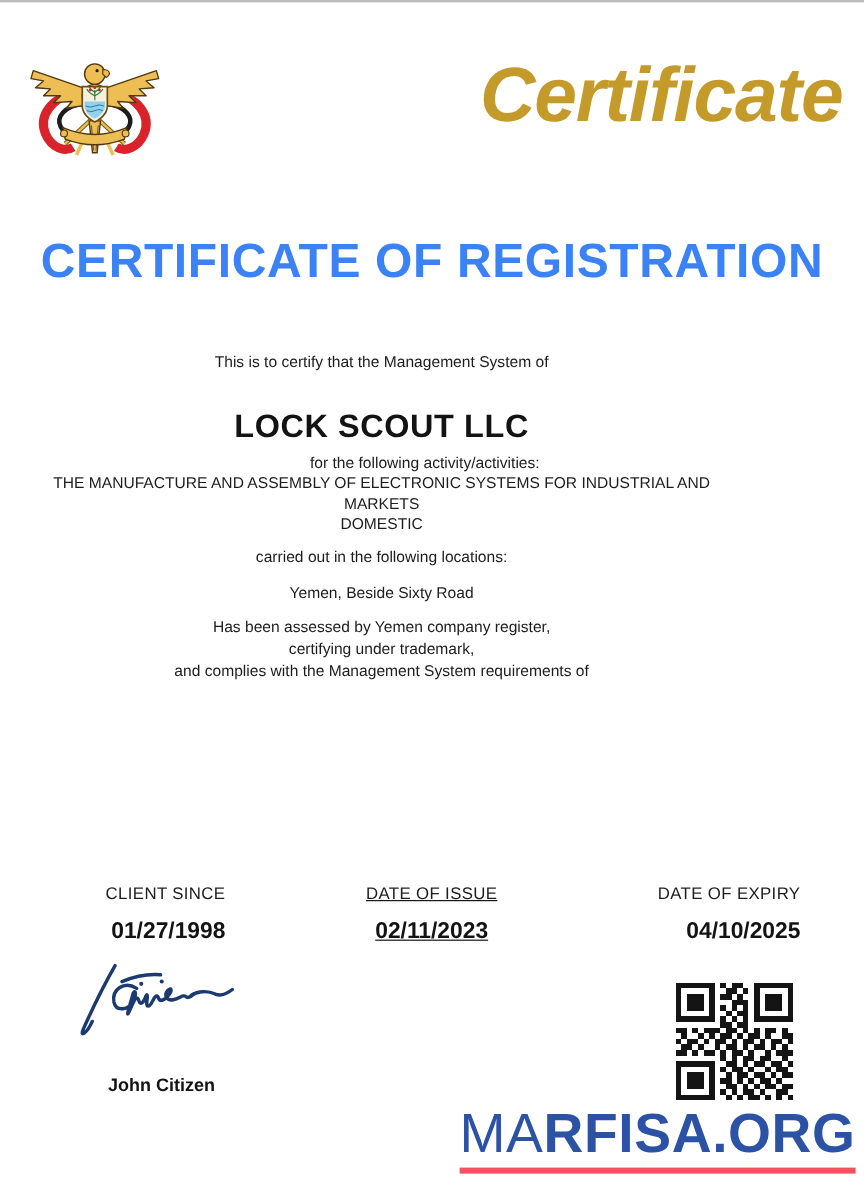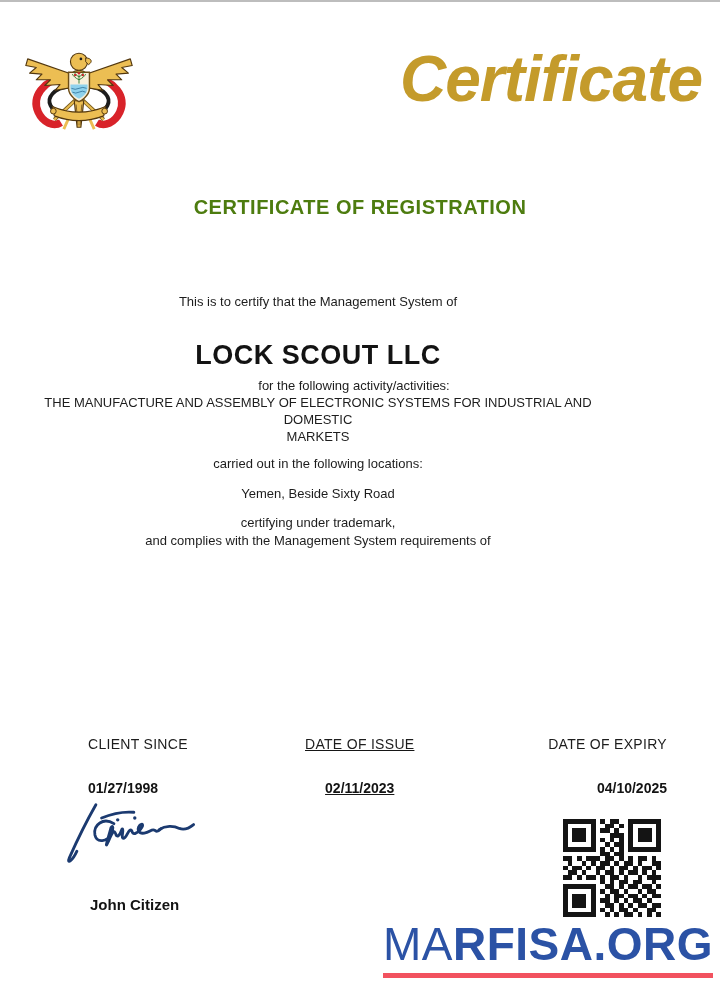--- a/index.html
+++ b/index.html
@@ -10,36 +10,36 @@
   .top-line{position:absolute;left:0;top:0;width:720px;height:2px;background:#bdbdbd;}
   .emblem{position:absolute;left:22px;top:44px;width:114px;height:102px;}
   .emblem svg{width:100%;height:100%;}
   .brand{
     position:absolute;right:18px;top:46px;
     font-size:64px;font-style:italic;font-weight:700;line-height:1.05;
     color:var(--gold,#C49B2B);letter-spacing:-1px;
   }
   .heading{
     position:absolute;left:0;top:196px;width:720px;margin:0;text-align:center;
-    font-size:20px;font-weight:700;letter-spacing:.5px;color:#4d7c0f;
+    font-size:40px;font-weight:700;letter-spacing:.5px;color:#3b82f6;
   }
   .ctext{position:absolute;left:0;width:636px;margin:0;text-align:center;}
   .small{font-size:13px;line-height:17px;color:#1d1d1d;}
   .certify{top:293px;}
   .company{top:320px;font-size:27px;font-weight:700;letter-spacing:.5px;color:#131313;margin-top:20px;}
   .act-intro{top:377px;padding-left:36px;}
   .act-lines{top:394px;}
   .loc-intro{top:455px;}
   .location{top:485px;}
   .assess-lines{top:514px;line-height:18px;}
   .standard{top:634px;font-size:22px;font-weight:700;color:#131313;}
   .col{position:absolute;top:736px;}
   .col .lbl{font-size:14px;font-weight:400;color:#1d1d1d;letter-spacing:.3px;}
-  .col .val{margin-top:28px;font-size:14px;font-weight:700;color:#131313;}
-  .col1{left:88px;text-align:left;}
+  .col .val{margin-top:14px;font-size:19px;font-weight:700;color:#131313;}
+  .col1{left:88px;text-align:right;}
   .col2{left:305px;text-align:center;text-decoration:underline;}
   .col3{right:53px;text-align:right;}
   .signature{position:absolute;left:56px;top:799px;width:168px;height:74px;}
   .signature svg{width:100%;height:100%;}
   .signature path{stroke:var(--sig,#1b3a70);stroke-width:3;fill:none;stroke-linecap:round;stroke-linejoin:round;}
   .signature circle{fill:var(--sig,#1b3a70);}
   .signer{position:absolute;left:90px;top:896px;font-size:15px;font-weight:700;color:#131313;}
   .qr{position:absolute;left:563px;top:819px;width:98px;height:98px;background:#fff;}
   .site{position:absolute;right:7px;top:921px;text-align:right;}
   .site-text{font-size:46px;line-height:1.04;color:var(--blue,#2B52A5);letter-spacing:.5px;white-space:nowrap;text-align:center;}
@@ -99,28 +99,29 @@
 
   <h1 class="heading">CERTIFICATE OF REGISTRATION</h1>
 
   <p class="ctext small certify">This is to certify that the Management System of</p>
 
   <div class="ctext company">LOCK SCOUT LLC</div>
 
   <p class="ctext small act-intro">for the following activity/activities:</p>
   <div class="ctext small act-lines">
     <div>THE MANUFACTURE AND ASSEMBLY OF ELECTRONIC SYSTEMS FOR INDUSTRIAL AND</div>
+    <div>MARKETS</div>
     <div>DOMESTIC</div>
-    <div>MARKETS</div>
   </div>
 
   <p class="ctext small loc-intro">carried out in the following locations:</p>
   <p class="ctext small location">Yemen, Beside Sixty Road</p>
 
   <div class="ctext small assess-lines">
+    <div>Has been assessed by Yemen company register,</div>
     <div>certifying under trademark,</div>
     <div>and complies with the Management System requirements of</div>
   </div>
 
 
   <div class="col col1">
     <div class="lbl">CLIENT SINCE</div>
     <div class="val">01/27/1998</div>
   </div>
   <div class="col col2">

